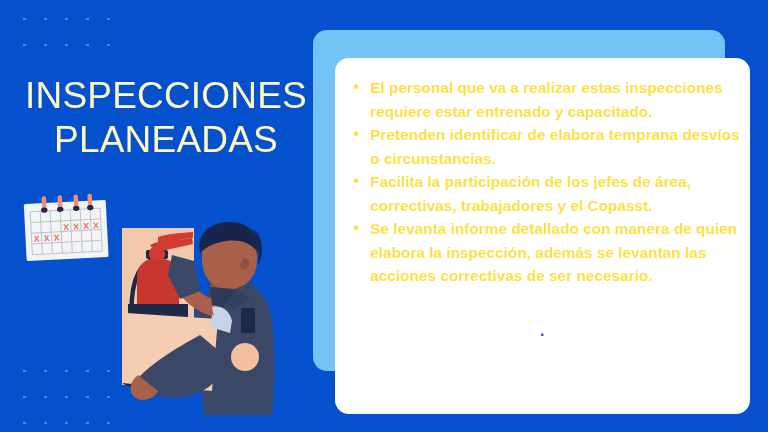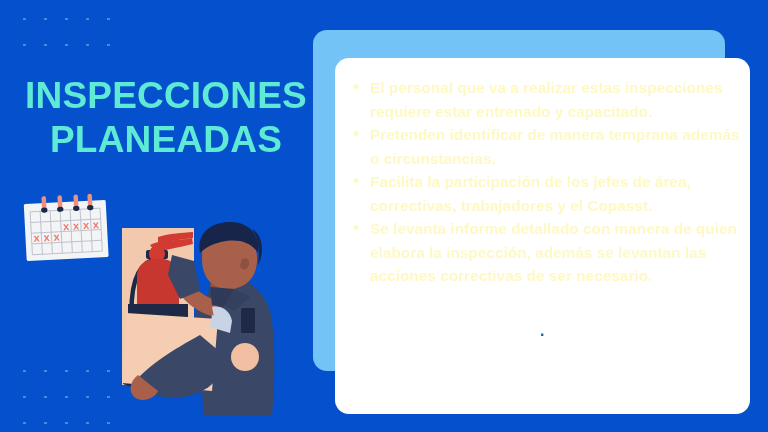--- a/index.html
+++ b/index.html
@@ -33,24 +33,24 @@
   }
   .dot-grid.tl { left: 14px;  top: 6px;   width: 110px; height: 62px; }
   .dot-grid.bl { left: 14px;  top: 358px; width: 110px; height: 70px; }
 
   
   .title {
     position: absolute;
     left: 16px;
     top: 74px;
     width: 300px;
-    color: #5eead4;
+    color: #fef9c3;
     font-size: 37px;
     line-height: 44px;
-    font-weight: bold;
+    font-weight: normal;
     letter-spacing: .2px;
     text-align: center;
   }
 
   
   .card-back {
     position: absolute;
     left: 313px;
     top: 30px;
     width: 412px;
@@ -67,21 +67,21 @@
     background: #ffffff;
     border-radius: 14px;
   }
 
   
   .bullets {
     position: absolute;
     left: 350px;
     top: 76px;
     width: 395px;
-    color: #fef9c3;
+    color: #fde047;
     font-size: 15.4px;
     line-height: 23.5px;
     font-weight: bold;
   }
   .bullets ul { list-style: none; }
   .bullets li {
     position: relative;
     padding-left: 20px;
     margin-bottom: 0px;
   }
@@ -130,21 +130,21 @@
   <div class="dot-grid bl"></div>
 
   <div class="title">INSPECCIONES PLANEADAS</div>
 
   <div class="card-back"></div>
   <div class="card-front"></div>
 
   <div class="bullets">
     <ul>
       <li>El personal que va a realizar estas inspecciones requiere estar entrenado y capacitado.</li>
-      <li>Pretenden identificar de manera temprana además o circunstancias.</li>
+      <li>Pretenden identificar de elabora temprana desvíos o circunstancias.</li>
       <li>Facilita la participación de los jefes de área, correctivas, trabajadores y el Copasst.</li>
       <li>Se levanta informe detallado con manera de quien elabora la inspección, además se levantan las acciones correctivas de ser necesario.</li>
     </ul>
   </div>
 
   <div class="stray-dot">.</div>
 
   <div class="calendar">
     <svg viewBox="0 0 88 70" width="88" height="70" xmlns="http://www.w3.org/2000/svg">
       <rect x="3" y="10" width="82" height="57" rx="1.5" fill="#f3f4f6"></rect>

